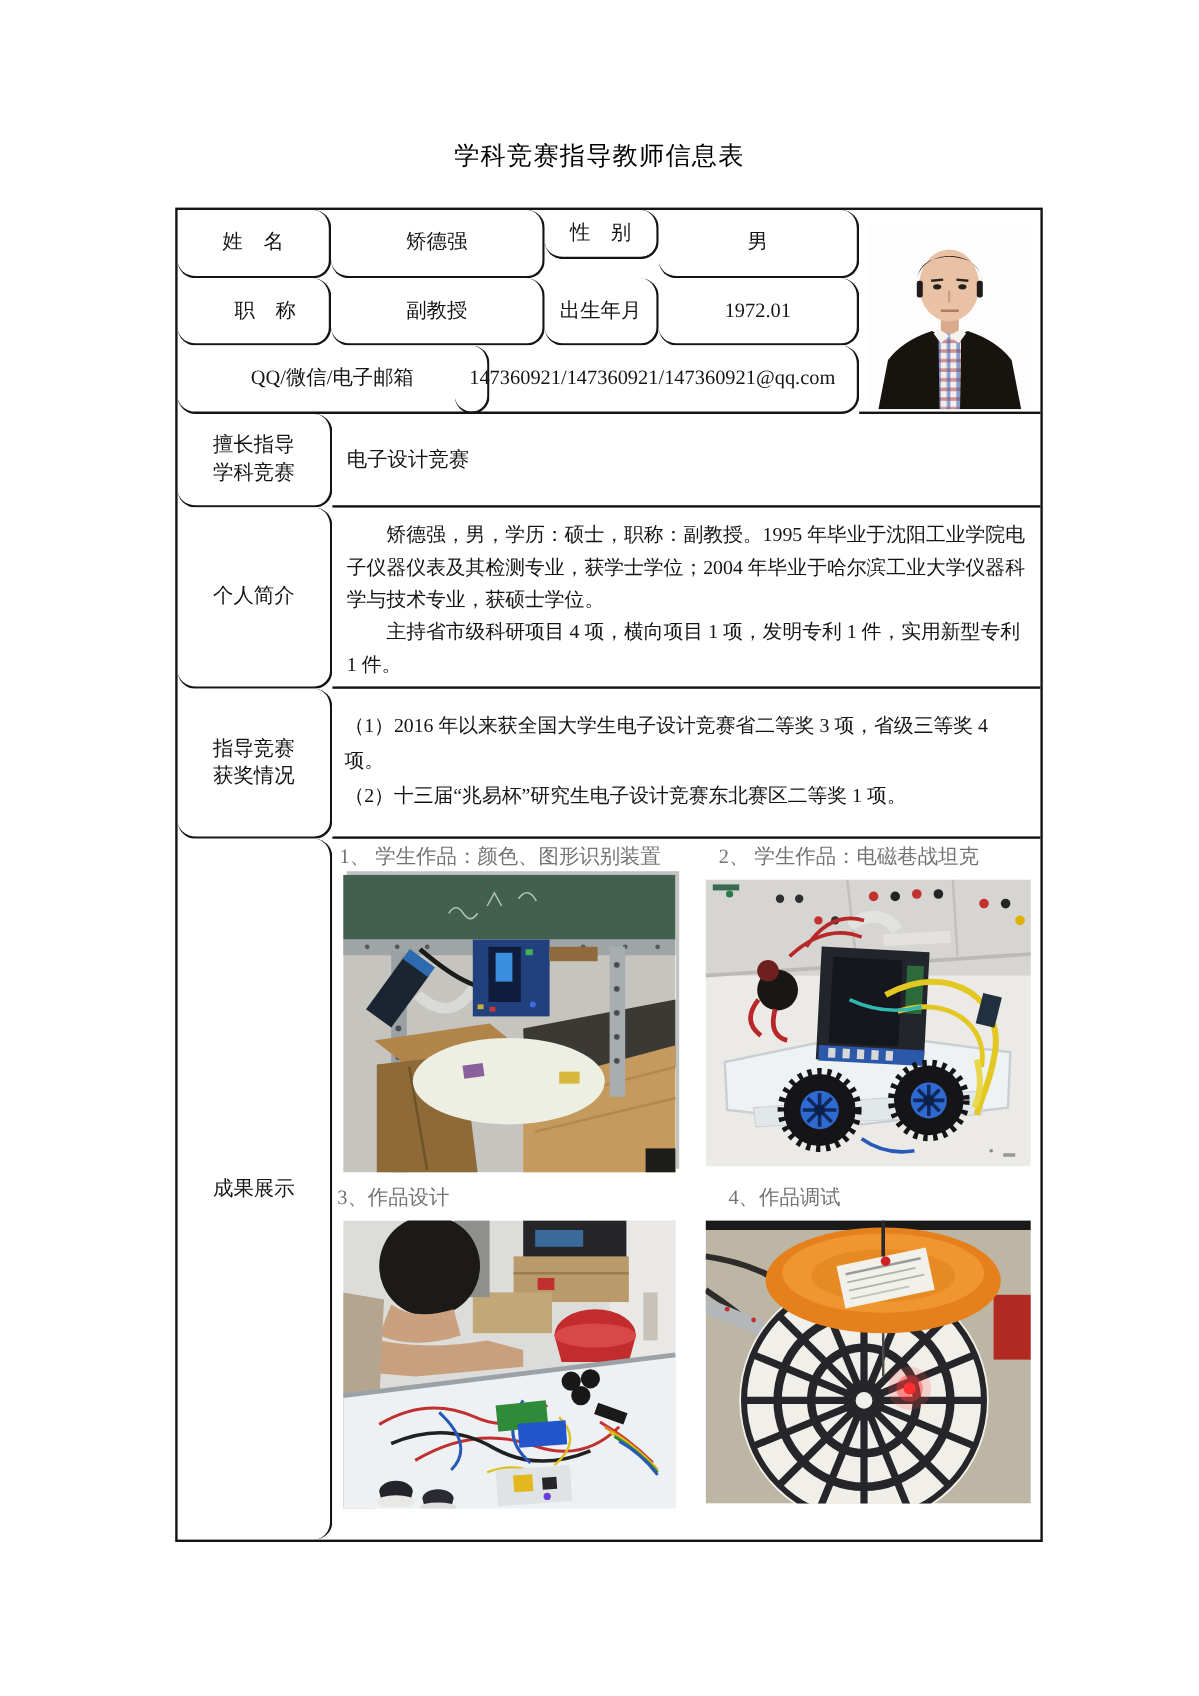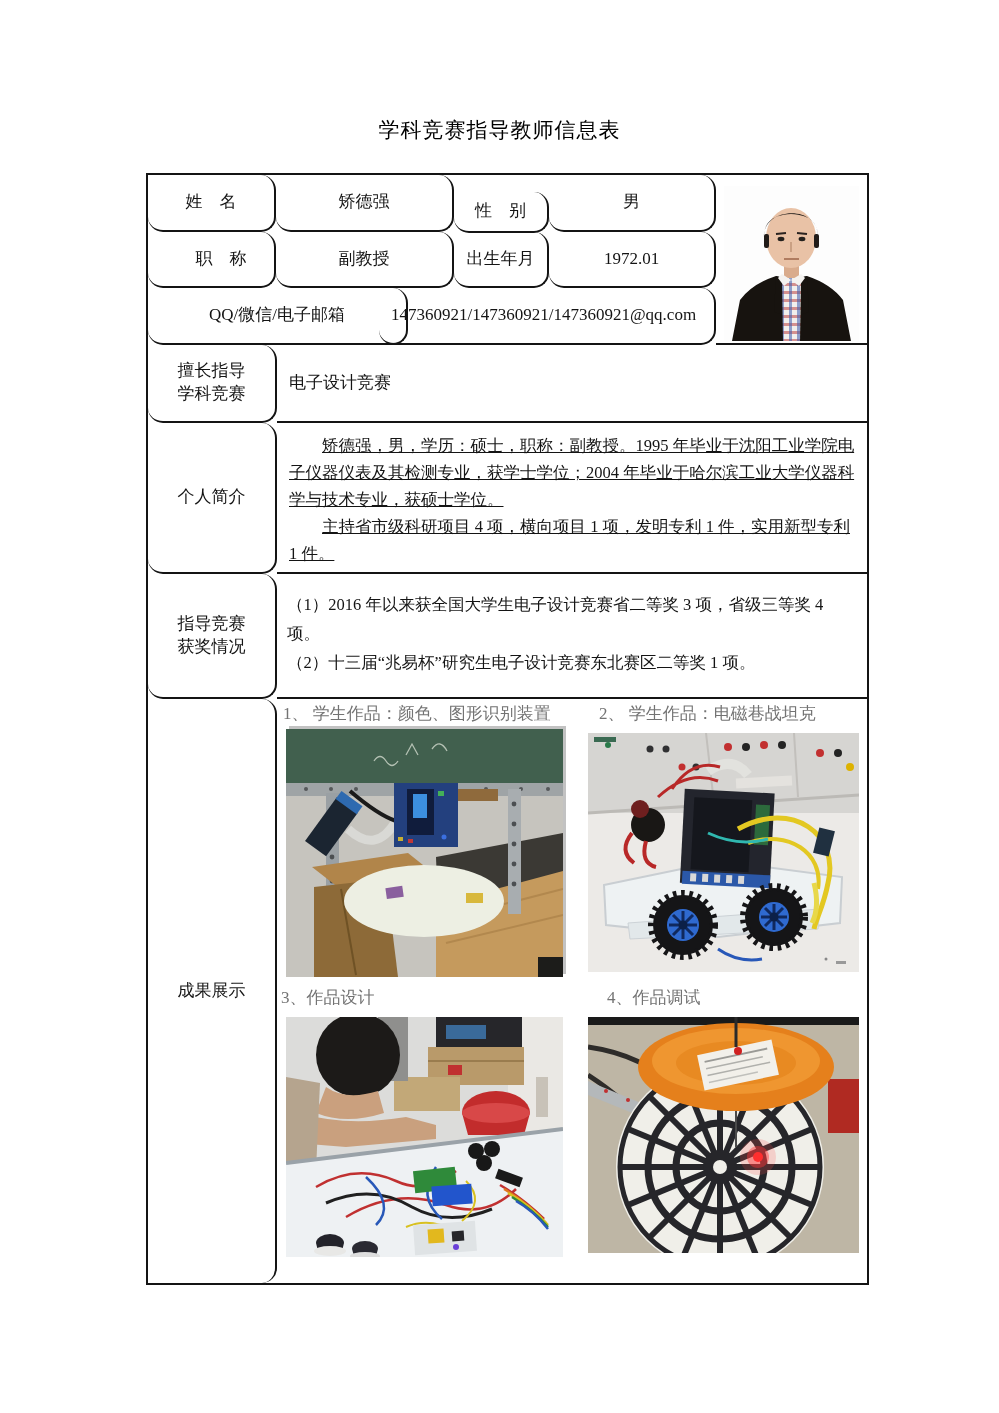--- a/index.html
+++ b/index.html
@@ -40,21 +40,21 @@
 <body>
 
 <div class="page">
 
   <div class="doc-title">学科竞赛指导教师信息表</div>
 
   <div class="form-table">
 
     <div class="cell bR bB" style="left:0;top:0;width:128px;height:57px;">姓　名</div>
     <div class="cell bR bB" style="left:128px;top:0;width:178px;height:57px;">矫德强</div>
-    <div class="cell bR bB" style="left:306px;top:0;width:95px;height:41px;margin-top:17px;">性　别</div>
+    <div class="cell bR bB" style="left:306px;top:0;width:95px;height:41px;">性　别</div>
     <div class="cell bR bB" style="left:401px;top:0;width:167px;height:57px;">男</div>
 
     <div class="cell bB photo-cell" style="left:568px;top:0;width:151px;height:170px;">
       <svg class="portrait" viewBox="0 0 135 155" preserveAspectRatio="none">
         <defs>
           <pattern id="plaid" width="8" height="8" patternUnits="userSpaceOnUse">
             <rect width="8" height="8" fill="#f1efed"></rect>
             <rect width="8" height="3" y="1" fill="#c25050" opacity="0.6"></rect>
             <rect width="3" height="8" x="1" fill="#3a5bae" opacity="0.55"></rect>
           </pattern>
@@ -90,21 +90,21 @@
 
     <div class="cell bR bB two-line" style="left:0;top:170px;width:129px;height:78px;">
       <div>
         <span>擅长指导</span>
         <span>学科竞赛</span>
       </div>
     </div>
     <div class="cell bB left" style="left:129px;top:170px;width:590px;height:78px;padding-left:12px;">电子设计竞赛</div>
 
     <div class="cell bR bB" style="left:0;top:248px;width:129px;height:151px;">个人简介</div>
-    <div class="cell bB block-cell bio-cell" style="left:129px;top:248px;width:590px;height:151px;text-decoration:underline;">
+    <div class="cell bB block-cell bio-cell" style="left:129px;top:248px;width:590px;height:151px;">
       <div class="para">矫德强，男，学历：硕士，职称：副教授。1995 年毕业于沈阳工业学院电子仪器仪表及其检测专业，获学士学位；2004 年毕业于哈尔滨工业大学仪器科学与技术专业，获硕士学位。</div>
       <div class="para">主持省市级科研项目 4 项，横向项目 1 项，发明专利 1 件，实用新型专利 1 件。</div>
     </div>
 
     <div class="cell bR bB two-line" style="left:0;top:399px;width:129px;height:125px;">
       <div>
         <span>指导竞赛</span>
         <span>获奖情况</span>
       </div>
     </div>

